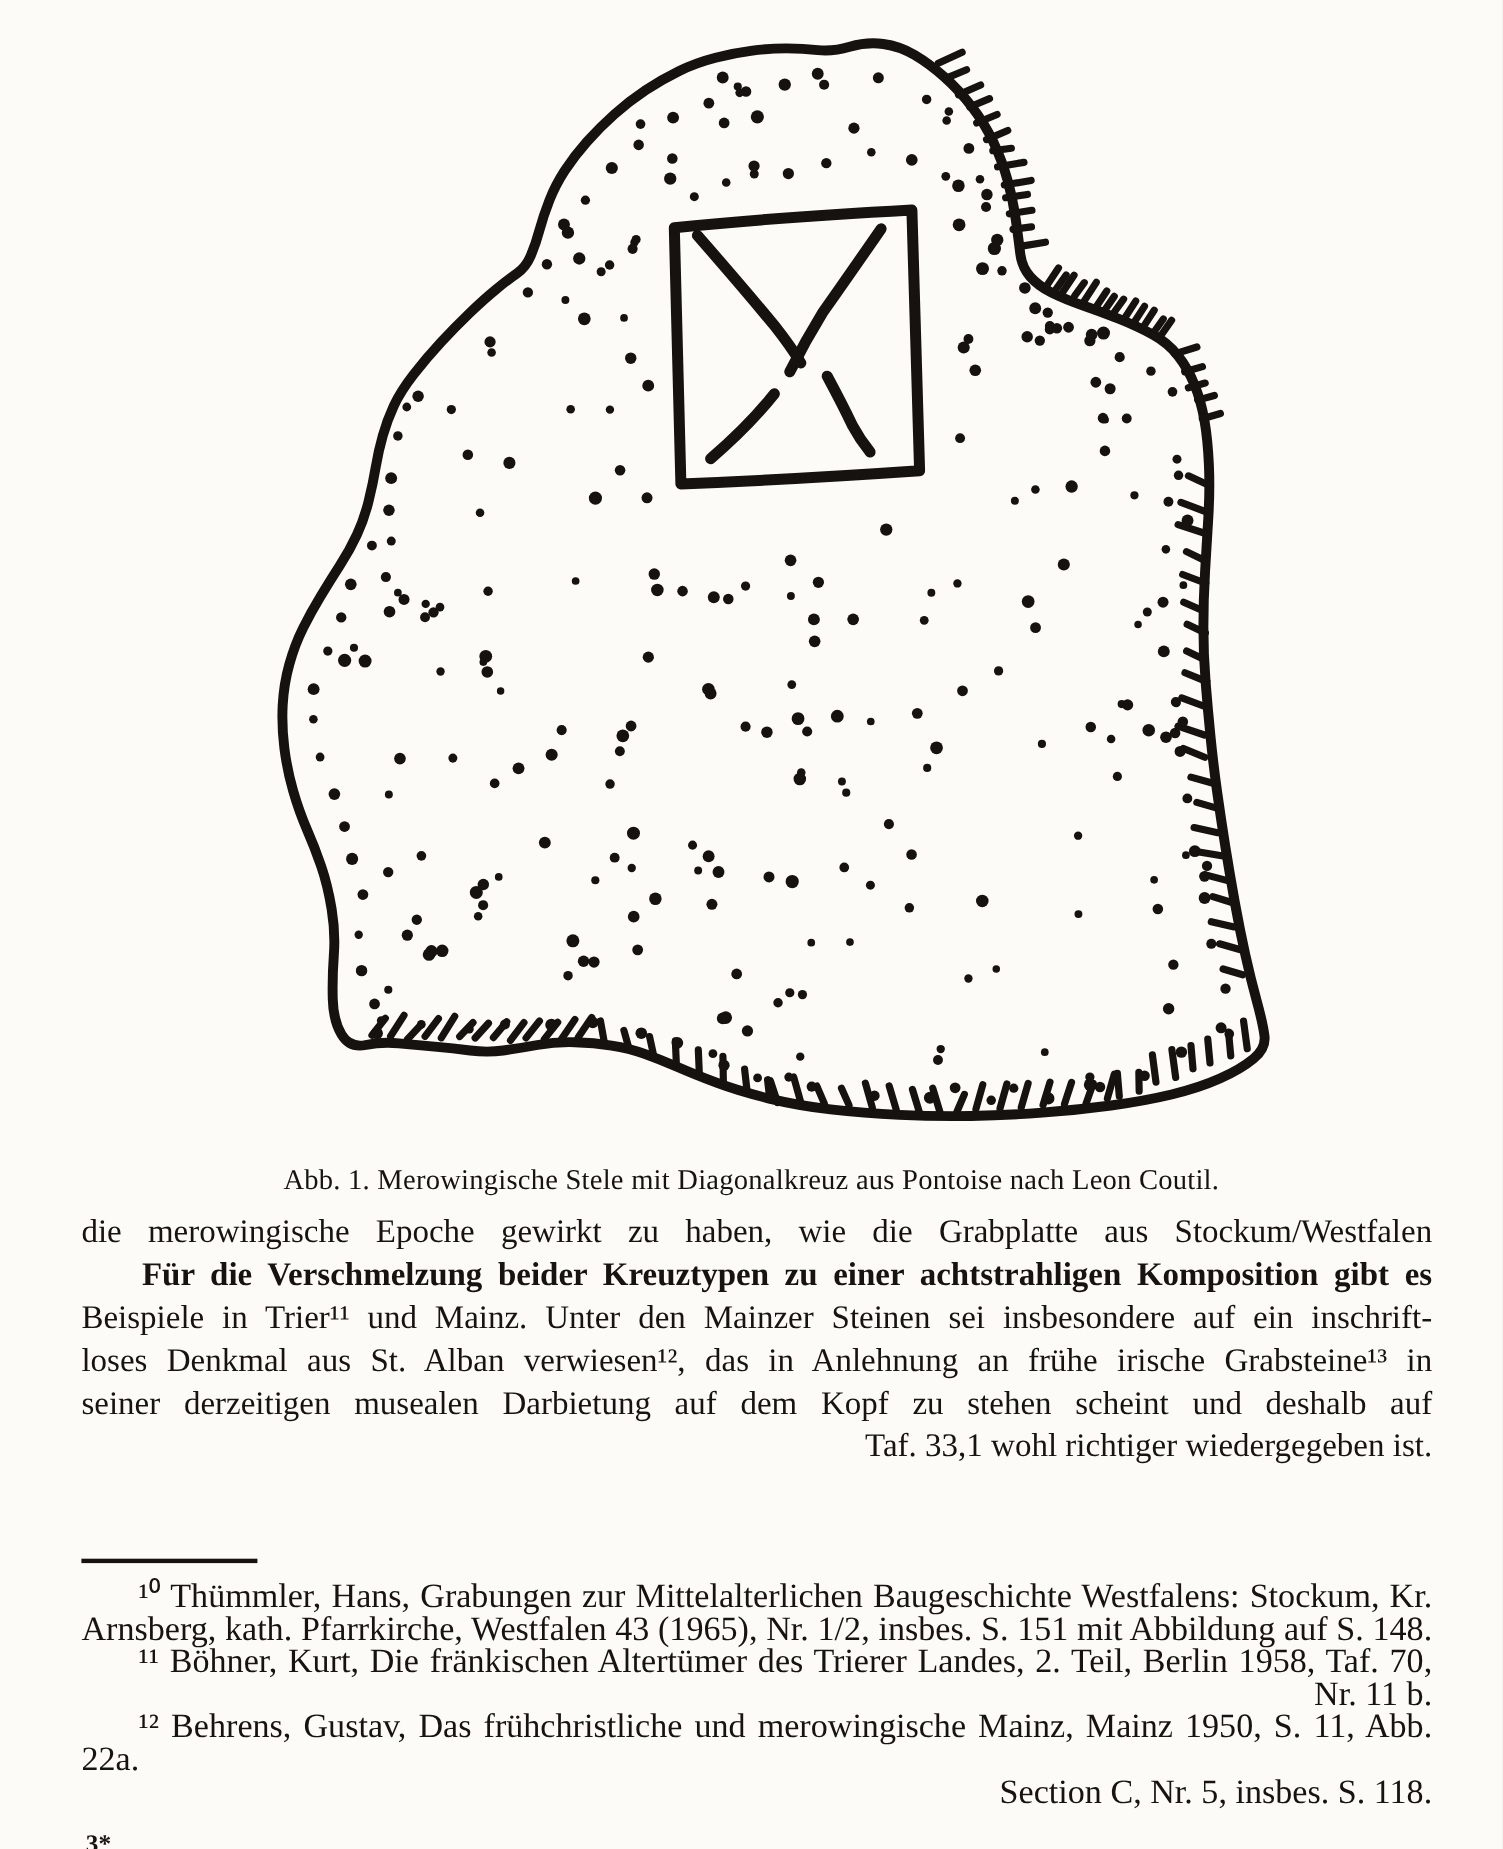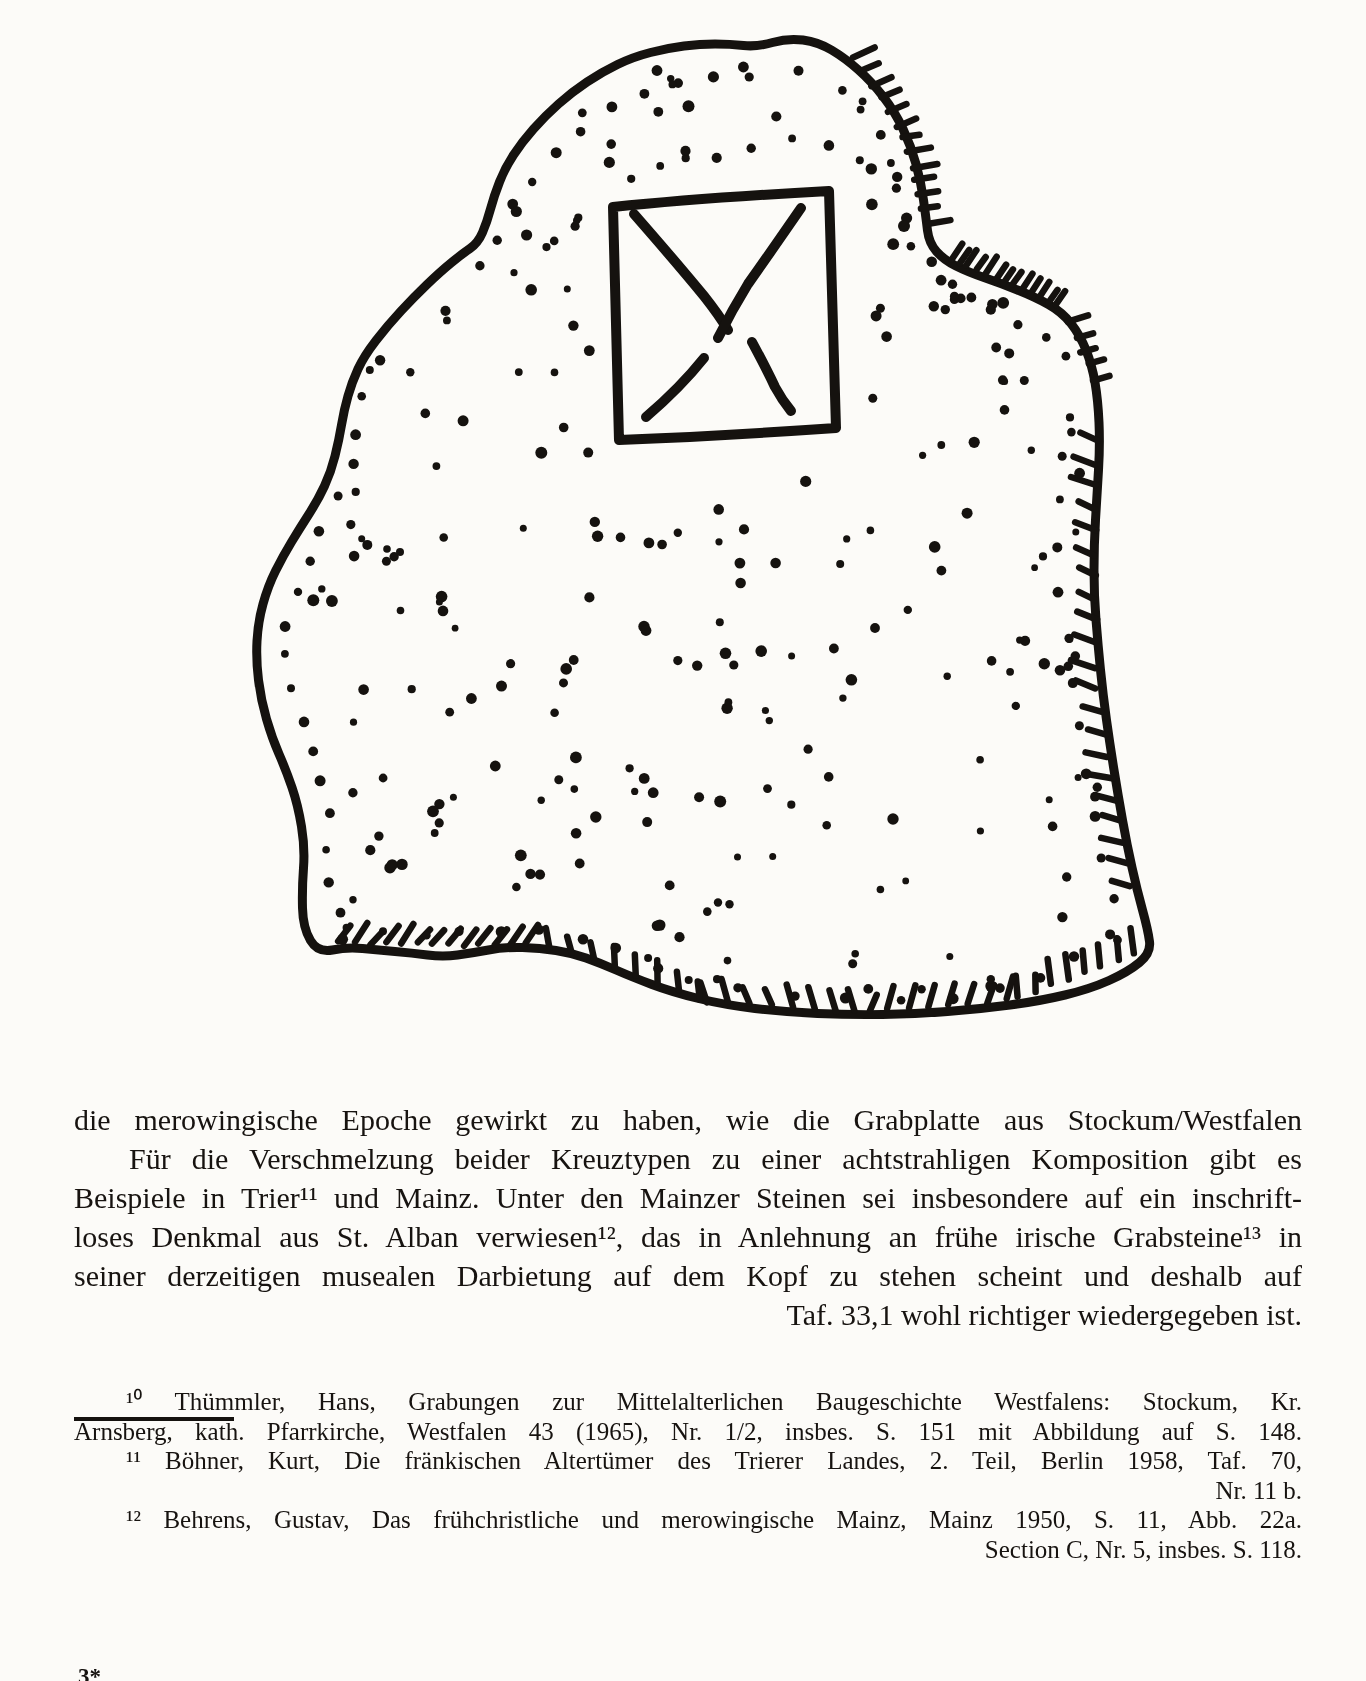--- a/index.html
+++ b/index.html
@@ -11,26 +11,26 @@
   .figure-wrap{position:absolute;left:0;top:0;width:1366px;height:1030px;}
   .caption{
     position:absolute;left:0;top:1058px;width:1366px;
     text-align:center;font-size:26px;letter-spacing:.2px;
   }
   .body-text{
     position:absolute;left:74px;top:1100px;width:1228px;
     font-size:30px;line-height:39px;
   }
   .fnotes{
-    position:absolute;left:74px;top:1387px;width:1228px;
-    font-size:25px;line-height:29.6px;
+    position:absolute;left:74px;top:1436px;width:1228px;
+    font-size:31px;line-height:29.6px;
   }
   .jline{text-align:justify;text-align-last:justify;}
   .lline{text-align:right;}
-  .ind{text-indent:55px;}
+  .ind{text-indent:55px;font-weight:bold;}
   .ind-fn{text-indent:52px;}
   .fnrule{position:absolute;left:74px;top:1417px;width:160px;height:4px;background:#15120f;}
   .sig{position:absolute;left:78px;top:1664px;font-size:23px;font-weight:bold;}
 </style>
 </head>
 <body>
 
 <div class="page">
 
   <div class="figure-wrap" aria-label="Hand-drawn outline of an irregular stone stele, stippled with dots, hatched along parts of the edge, with a square frame containing a diagonal cross near the top">
@@ -442,20 +442,21 @@
         <g>
           <path d="M 613 207 Q 700 198 829 191 Q 833 310 836 428 Q 720 436 619 440 Z" fill="#fcfbf8" stroke="#15120f" stroke-width="10" stroke-linejoin="round"></path>
           <path d="M 634 214 Q 676 262 704 296 Q 719 315 728 330" fill="none" stroke="#15120f" stroke-width="10" stroke-linecap="round"></path>
           <path d="M 801 208 Q 772 250 748 284 Q 732 310 718 338" fill="none" stroke="#15120f" stroke-width="10" stroke-linecap="round"></path>
           <path d="M 704 358 Q 680 388 646 417" fill="none" stroke="#15120f" stroke-width="10" stroke-linecap="round"></path>
           <path d="M 752 342 Q 766 368 775 387 Q 782 400 791 411" fill="none" stroke="#15120f" stroke-width="10" stroke-linecap="round"></path>
         </g>
       </svg>
   </div>
 
+  <div class="caption">Abb. 1. Merowingische Stele mit Diagonalkreuz aus Pontoise nach Leon Coutil.</div>
 
   <div class="body-text">
     <div class="jline">die merowingische Epoche gewirkt zu haben, wie die Grabplatte aus Stockum/Westfalen</div>
     <div class="jline ind">Für die Verschmelzung beider Kreuztypen zu einer achtstrahligen Komposition gibt es</div>
     <div class="jline">Beispiele in Trier¹¹ und Mainz. Unter den Mainzer Steinen sei insbesondere auf ein inschrift-</div>
     <div class="jline">loses Denkmal aus St. Alban verwiesen¹², das in Anlehnung an frühe irische Grabsteine¹³ in</div>
     <div class="jline">seiner derzeitigen musealen Darbietung auf dem Kopf zu stehen scheint und deshalb auf</div>
     <div class="lline">Taf. 33,1 wohl richtiger wiedergegeben ist.</div>
   </div>
 

